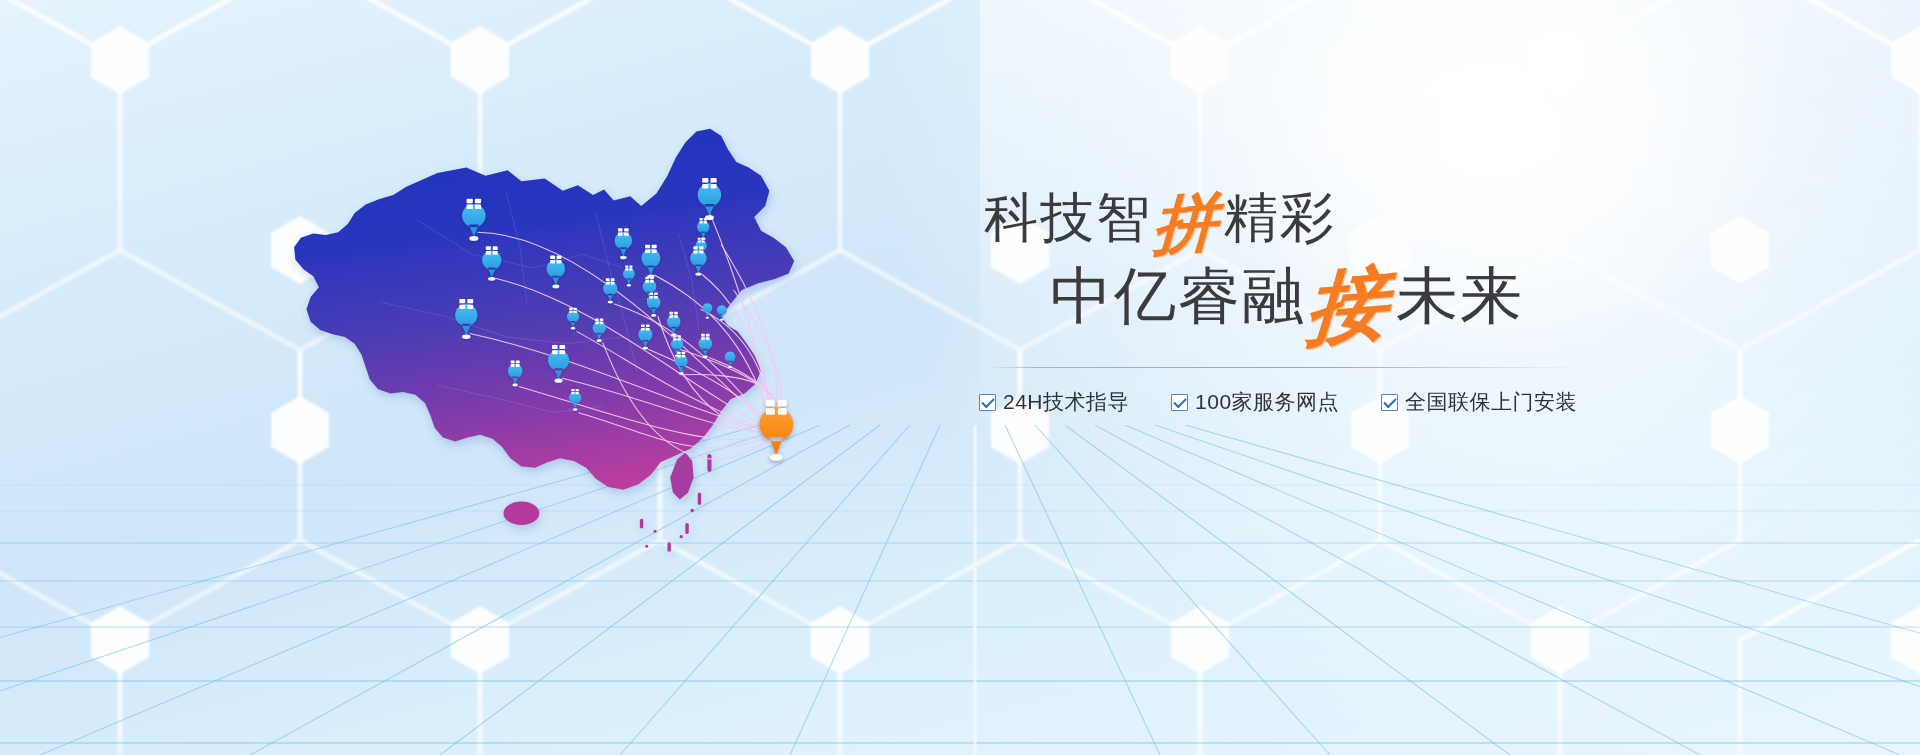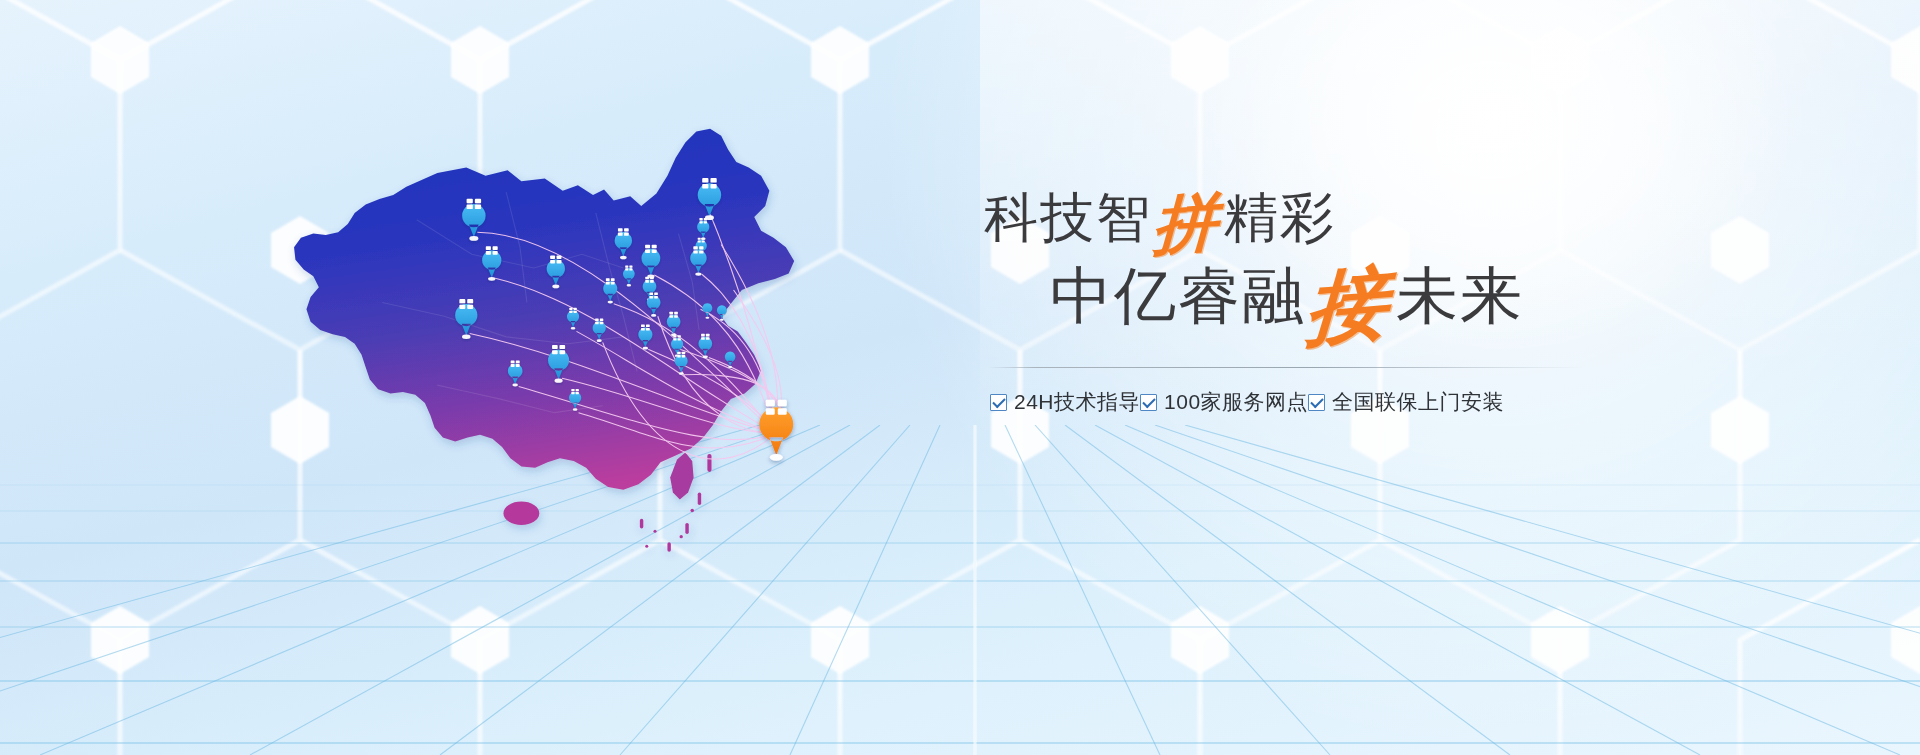--- a/index.html
+++ b/index.html
@@ -42,21 +42,21 @@
     font-weight:700;font-style:italic;display:inline-block;
     transform:skewX(-6deg) rotate(-4deg) scale(1.18);
     margin:0 10px 0 6px;vertical-align:-6px;
     text-shadow:1px 1px 0 rgba(245,124,32,.45);
   }
   .brush.big{transform:skewX(-8deg) rotate(-5deg) scale(1.3);margin:0 16px 0 10px;vertical-align:-10px;}
   .divider{
     margin:30px 0 0 28px;width:595px;height:1px;
     background:linear-gradient(to right,rgba(255,255,255,0) 0%,#a9b4bd 8%,#9aa6b0 55%,rgba(255,255,255,0) 100%);
   }
-  .features{display:flex;margin:20px 0 0 30px;align-items:center;}
+  .features{display:flex;margin:20px 0 0 19px;gap:42px;align-items:center;}
   .feature{display:flex;align-items:center;color:#2f3337;font-size:21px;letter-spacing:0.5px;white-space:nowrap;}
   .cbox{
     width:15px;height:15px;border:1px solid #4f87c4;background:#fff;
     margin-right:7px;position:relative;flex:0 0 auto;border-radius:1px;
   }
   .cbox:after{
     content:"";position:absolute;left:2px;top:3px;width:10px;height:5px;
     border-left:2.4px solid #2a6db5;border-bottom:2.4px solid #2a6db5;
     transform:rotate(-45deg);
   }

